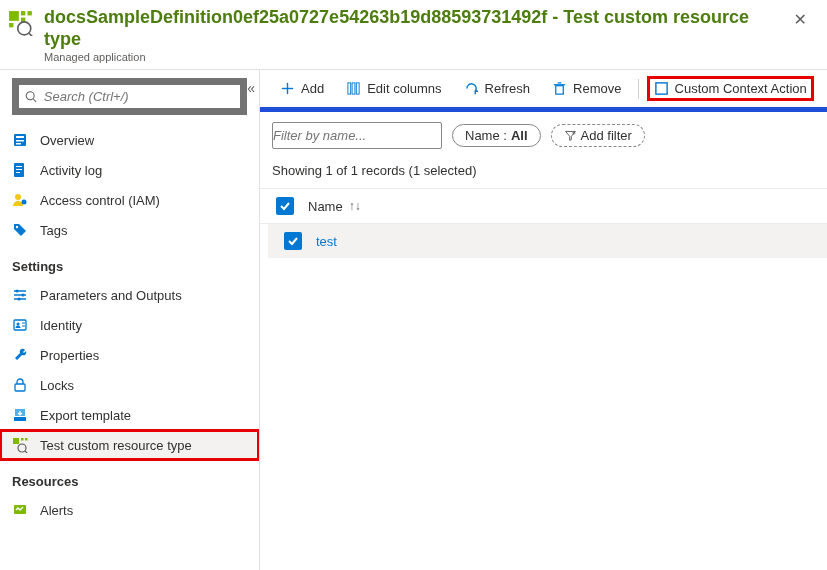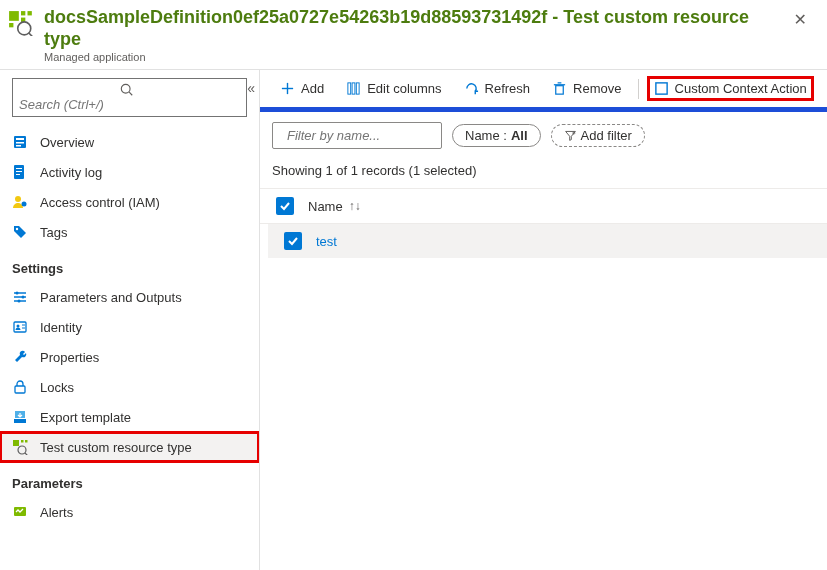--- a/index.html
+++ b/index.html
@@ -4,37 +4,37 @@
 <style>
 * { box-sizing: border-box; margin: 0; padding: 0; font-family: "Segoe UI", Arial, sans-serif; }
 body { width: 827px; height: 570px; background: #fff; color: #323130; overflow: hidden; }
 .header { display: flex; align-items: flex-start; padding: 6px 12px 6px 8px; border-bottom: 1px solid #e1e1e1; }
 .header-icon { width: 26px; height: 26px; margin-right: 10px; margin-top: 4px; flex-shrink: 0; }
 .header-title { font-size: 18px; font-weight: 600; color: #4d7c0f; line-height: 22px; }
 .header-sub { font-size: 11px; color: #605e5c; margin-top: 1px; }
 .close-btn { margin-left: auto; font-size: 16px; color: #605e5c; cursor: pointer; padding: 4px 8px; }
 .layout { display: flex; height: calc(570px - 48px); }
 .sidebar { width: 260px; border-right: 1px solid #e1e1e1; overflow-y: auto; padding-top: 8px; position: relative; }
-.search-wrap { display: flex; align-items: center; margin: 0 12px 10px 12px; border: 1px solid #737373; padding: 4px 6px; flex-direction: column; }
+.search-wrap { display: flex; align-items: center; margin: 0 12px 10px 12px; border: 7px solid #737373; padding: 4px 6px; }
 .search-wrap svg { width: 14px; height: 14px; margin-right: 6px; color: #605e5c; }
 .search-wrap input { border: none; outline: none; font-size: 13px; font-style: italic; width: 100%; color: #605e5c; }
 .collapse { position: absolute; right: 4px; top: 10px; font-size: 14px; color: #605e5c; }
 .nav-item { display: flex; align-items: center; padding: 7px 12px; font-size: 13px; color: #323130; cursor: pointer; }
 .nav-item.active { background: #f3f2f1; }
 .nav-item .icon { width: 16px; height: 16px; margin-right: 12px; flex-shrink: 0; }
 .section-head { font-size: 13px; font-weight: 600; padding: 14px 12px 6px 12px; color: #323130; }
 .hl-red { outline: 3px solid #e60000; outline-offset: -2px; }
 .main { flex: 1; display: flex; flex-direction: column; }
 .toolbar { display: flex; align-items: center; padding: 6px 12px; gap: 6px; border-bottom: 5px solid #1d4ed8; }
 .tbtn { display: flex; align-items: center; font-size: 13px; color: #323130; padding: 4px 8px; cursor: pointer; gap: 6px; }
 .tbtn svg, .tbtn .ticon { width: 15px; height: 15px; color: #0078d4; }
 .toolbar .sep { width: 1px; height: 20px; background: #d2d0ce; margin: 0 2px; }
 .hl-box { border: 3px solid #e60000; padding: 2px 4px; }
 .filter-row { display: flex; align-items: center; padding: 10px 12px; gap: 10px; }
-.filter-input { border: 1px solid #8a8886; border-radius: 2px; padding: 5px 14px; font-size: 13px; width: 170px; font-style: italic; color: #605e5c; }
+.filter-input { border: 1px solid #8a8886; border-radius: 2px; padding: 5px 0; font-size: 13px; width: 170px; font-style: italic; color: #605e5c; }
 .pill { display: flex; align-items: center; border: 1px solid #8a8886; border-radius: 14px; padding: 3px 12px; font-size: 13px; cursor: pointer; gap: 4px; }
 .pill .bold { font-weight: 600; }
 .pill.dashed { border-style: dashed; }
 .pill svg { width: 13px; height: 13px; }
 .status { font-size: 13px; padding: 4px 12px 10px 12px; color: #323130; }
 .table-head { display: flex; align-items: center; padding: 8px 16px; border-top: 1px solid #edebe9; border-bottom: 1px solid #edebe9; }
 .table-row { display: flex; align-items: center; padding: 8px 16px; background: #f3f2f1; margin-left: 8px; }
 .chk { width: 18px; height: 18px; background: #0078d4; border-radius: 2px; display: flex; align-items: center; justify-content: center; margin-right: 14px; flex-shrink:0; }
 .chk svg { width: 12px; height: 12px; stroke: #fff; }
 .col-name { font-size: 13px; display: flex; align-items: center; gap: 6px; }
@@ -154,21 +154,21 @@
       <svg class="icon" viewBox="0 0 16 16">
           <rect x="1" y="1" width="6" height="6" fill="#7fba00"></rect>
           <rect x="9" y="1" width="2.5" height="2.5" fill="#7fba00"></rect>
           <rect x="13" y="1" width="2.5" height="2.5" fill="#7fba00"></rect>
           <circle cx="10" cy="11" r="4" fill="none" stroke="#5e5e5e" stroke-width="1.2"></circle>
           <line x1="13" y1="14" x2="15.5" y2="16.5" stroke="#5e5e5e" stroke-width="1.2"></line>
         </svg>
       <span>Test custom resource type</span>
     </div>
 
-    <div class="section-head">Parameters</div>
+    <div class="section-head">Resources</div>
     <div class="nav-item">
       <svg class="icon" viewBox="0 0 16 16">
           <rect x="2" y="3" width="12" height="9" rx="1" fill="#7fba00"></rect>
           <path d="M4 8l2-2 2 2 3-3" stroke="#fff" stroke-width="1.3" fill="none"></path>
         </svg>
       <span>Alerts</span>
     </div>
   </div>
 
   <div class="main">

